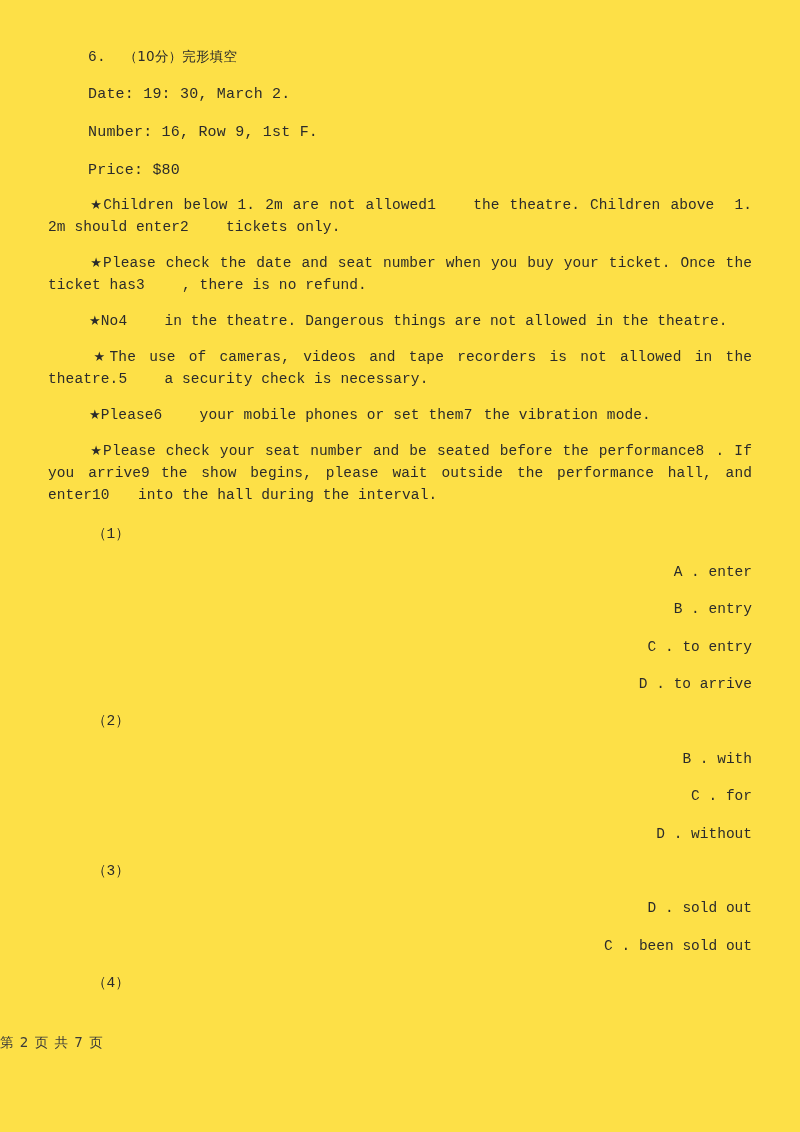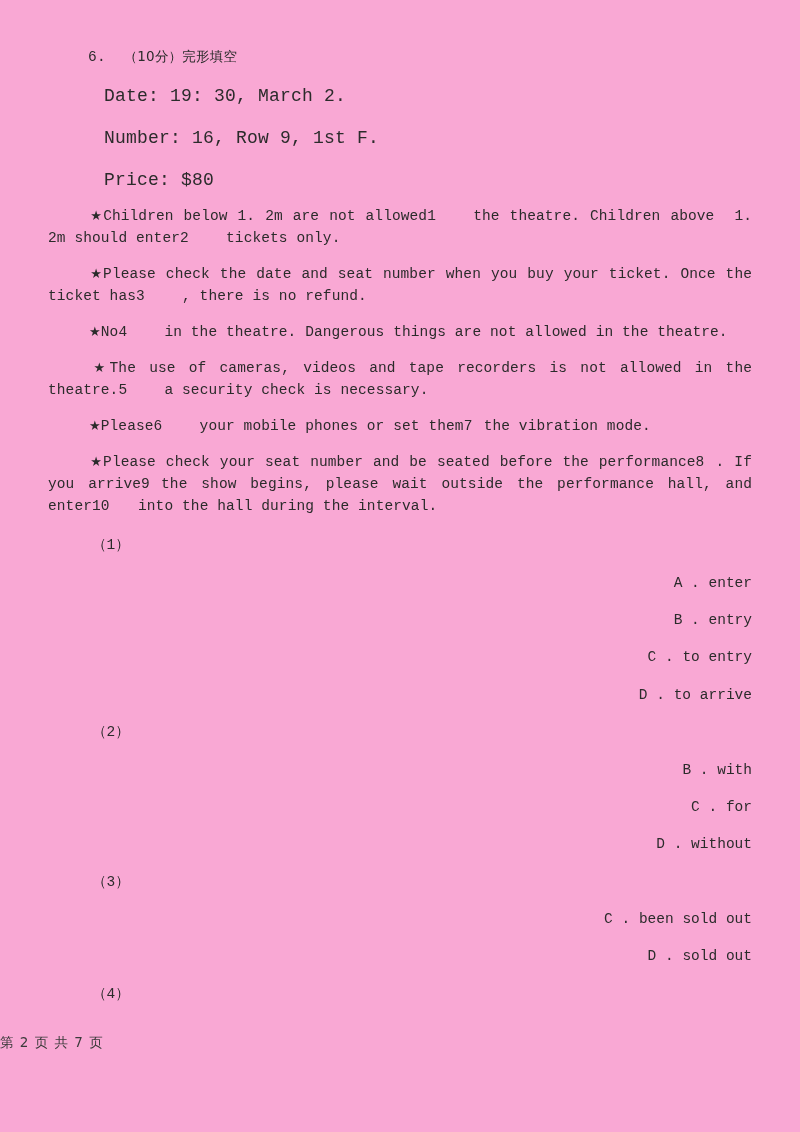--- a/index.html
+++ b/index.html
@@ -15,21 +15,21 @@
     color: #2b2b2b;
     overflow: hidden;
   }
 
   .page {
     position: absolute;
     left: 0;
     top: 0;
     width: 800px;
     height: 1132px;
-    background: #f9a8d4;
+    background: #fde047;
   }
 
   .content {
     position: absolute;
     left: 48px;
     top: 40px;
     width: 704px;
   }
 
   
@@ -40,23 +40,23 @@
     padding-top: 8px;
     white-space: pre;
     letter-spacing: 0.2px;
   }
   .q-heading .cjk {
     font-family: "DejaVu Sans", sans-serif;
     font-size: 13.5px;
   }
 
   .meta-line {
-    font-size: 18px;
+    font-size: 15px;
     line-height: 1.2;
-    margin: 0 0 0 56px;
+    margin: 0 0 0 40px;
     padding-top: 20px;
     white-space: pre;
     letter-spacing: 0.2px;
   }
 
   
   .para {
     font-size: 14.5px;
     line-height: 22px;
     margin: 0;
@@ -155,22 +155,22 @@
 
     <div class="opt-group">
       <div class="opt-num">（2）</div>
       <div class="opt-item"><span>B</span><span> . </span><span>with</span></div>
       <div class="opt-item"><span>C</span><span> . </span><span>for</span></div>
       <div class="opt-item"><span>D</span><span> . </span><span>without</span></div>
     </div>
 
     <div class="opt-group">
       <div class="opt-num">（3）</div>
+      <div class="opt-item"><span>D</span><span> . </span><span>sold out</span></div>
       <div class="opt-item"><span>C</span><span> . </span><span>been sold out</span></div>
-      <div class="opt-item"><span>D</span><span> . </span><span>sold out</span></div>
     </div>
 
     <div class="opt-group">
       <div class="opt-num">（4）</div>
     </div>
 
   </div>
 
   <div class="footer">第 2 页 共 7 页</div>
 

